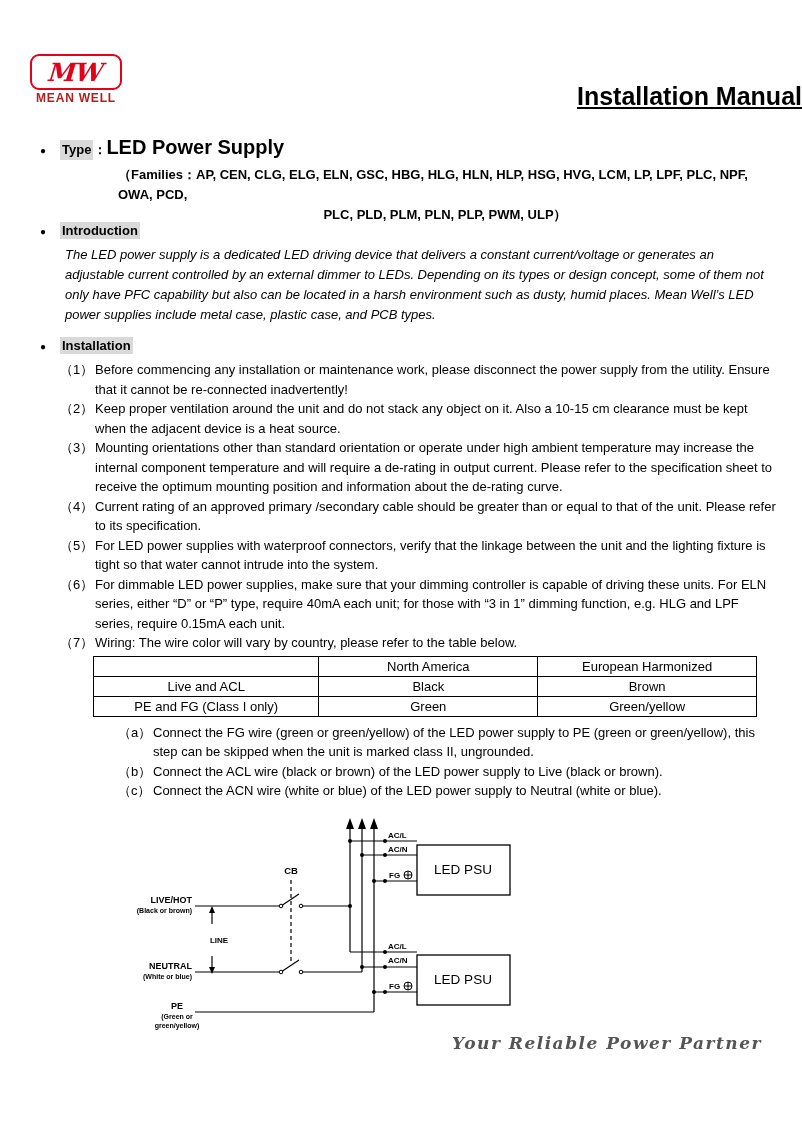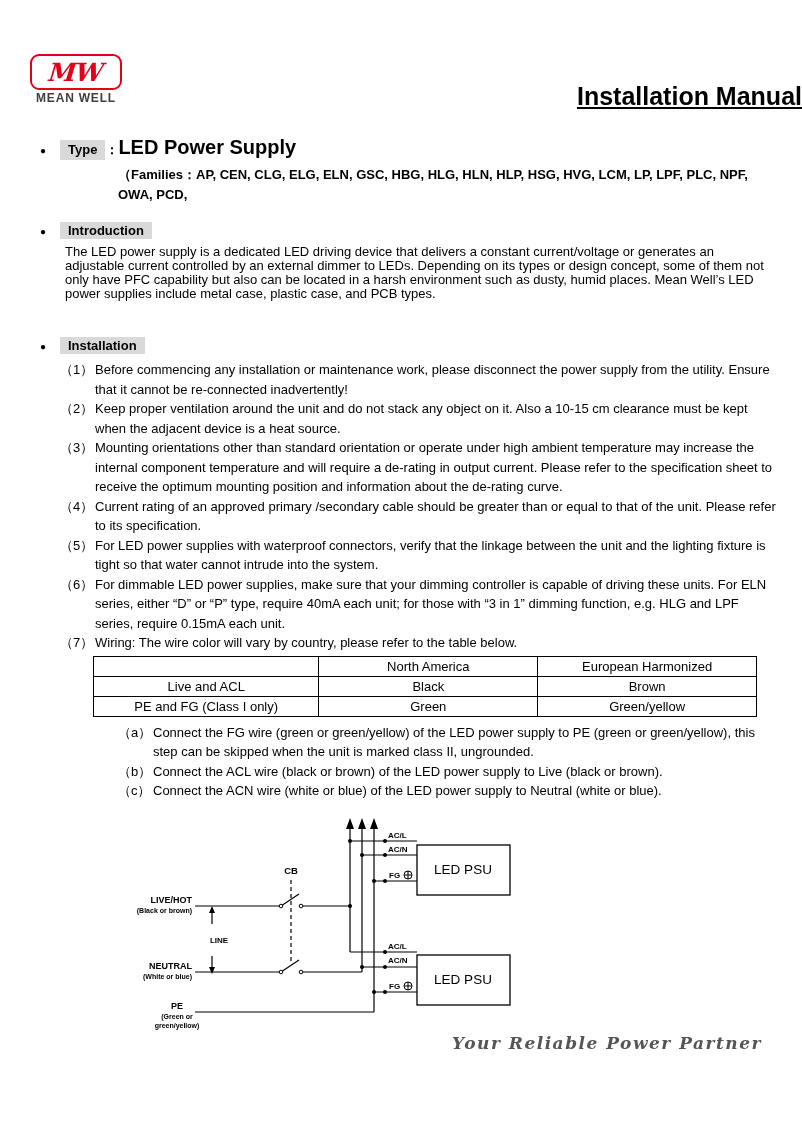--- a/index.html
+++ b/index.html
@@ -6,34 +6,34 @@
   .page {
     position:relative; width:802px; height:1134px; margin:0 auto;
     background:#ffffff; color:#000;
     font-family:"Liberation Sans", sans-serif; font-size:13px;
     overflow:hidden;
   }
   
   .logo { position:absolute; left:30px; top:54px; width:92px; text-align:center; }
   .logo-box { border:2.5px solid #e2001a; border-radius:9px; height:32px; display:flex; align-items:center; justify-content:center; }
   .logo-mw { font-family:"DejaVu Serif", serif; font-style:italic; font-weight:bold; font-size:25px; color:#e2001a; letter-spacing:-1px; transform:skewX(-6deg); line-height:1; }
-  .logo-name { color:#404040; font-weight:bold; font-size:12px; letter-spacing:0.8px; margin-top:1px; }
+  .logo-name { color:#b91c1c; font-weight:bold; font-size:12px; letter-spacing:0.8px; margin-top:1px; }
   
   .title { position:absolute; left:0; right:0; top:82px; text-align:right; font-size:25px; font-weight:bold; text-decoration:underline;padding-left:26px; }
   
   .sec-head { display:flex; align-items:baseline; padding-left:40px; line-height:17px; }
   .bullet { width:20px; font-size:10px; flex:0 0 20px; }
-  .hl { background:#d9d9d9; font-weight:bold; padding:0 8px; }
+  .hl { background:#d9d9d9; font-weight:bold; padding:0 2px; }
   .bold { font-weight:bold; }
   .type-value { font-weight:bold; font-size:20px; }
   .sec-type { position:absolute; left:0; right:0; top:137px; }
   .families { margin:4px 30px 0 118px; font-weight:bold; line-height:20px; }
   .families .l2 { text-align:center; }
   .sec-intro { position:absolute; left:0; right:0; top:222px; }
-  .intro-body { margin:5px 28px 0 65px; line-height:14px; }
+  .intro-body { margin:5px 28px 0 65px; line-height:20px;font-style:italic; }
   .sec-install { position:absolute; left:0; right:0; top:337px; }
   .items { margin:5px 25px 0 60px; }
   .item { display:flex; line-height:19.5px; }
   .item-num { flex:0 0 35px; }
   .item-text { flex:1; }
   
   .wire-table { border-collapse:collapse; margin:3px 0 0 93px; width:664px; table-layout:fixed; }
   .wire-table td { border:1px solid #000; text-align:center; height:19px; padding:0 4px; font-size:13px; }
   .wire-table col.c1 { width:34%; } .wire-table col.c2 { width:33%; } .wire-table col.c3 { width:33%; }
   .sub-items { margin:6px 25px 0 118px; }
@@ -61,20 +61,21 @@
 
   <div class="sec-type">
     <div class="sec-head" style="line-height:20px;">
       <span class="bullet">●</span>
       <span class="hl">Type</span>
       <span class="bold">：</span>
       <span class="type-value">LED Power Supply</span>
     </div>
     <div class="families">
       <div class="l1">（Families：AP, CEN, CLG, ELG, ELN, GSC, HBG, HLG, HLN, HLP, HSG, HVG, LCM, LP, LPF, PLC, NPF, OWA, PCD,</div>
+      <div class="l2">PLC, PLD, PLM, PLN, PLP, PWM, ULP）</div>
     </div>
   </div>
 
   <div class="sec-intro">
     <div class="sec-head">
       <span class="bullet">●</span>
       <span class="hl">Introduction</span>
     </div>
     <div class="intro-body">The LED power supply is a dedicated LED driving device that delivers a constant current/voltage or generates an adjustable current controlled by an external dimmer to LEDs. Depending on its types or design concept, some of them not only have PFC capability but also can be located in a harsh environment such as dusty, humid places. Mean Well’s LED power supplies include metal case, plastic case, and PCB types.</div>
   </div>

